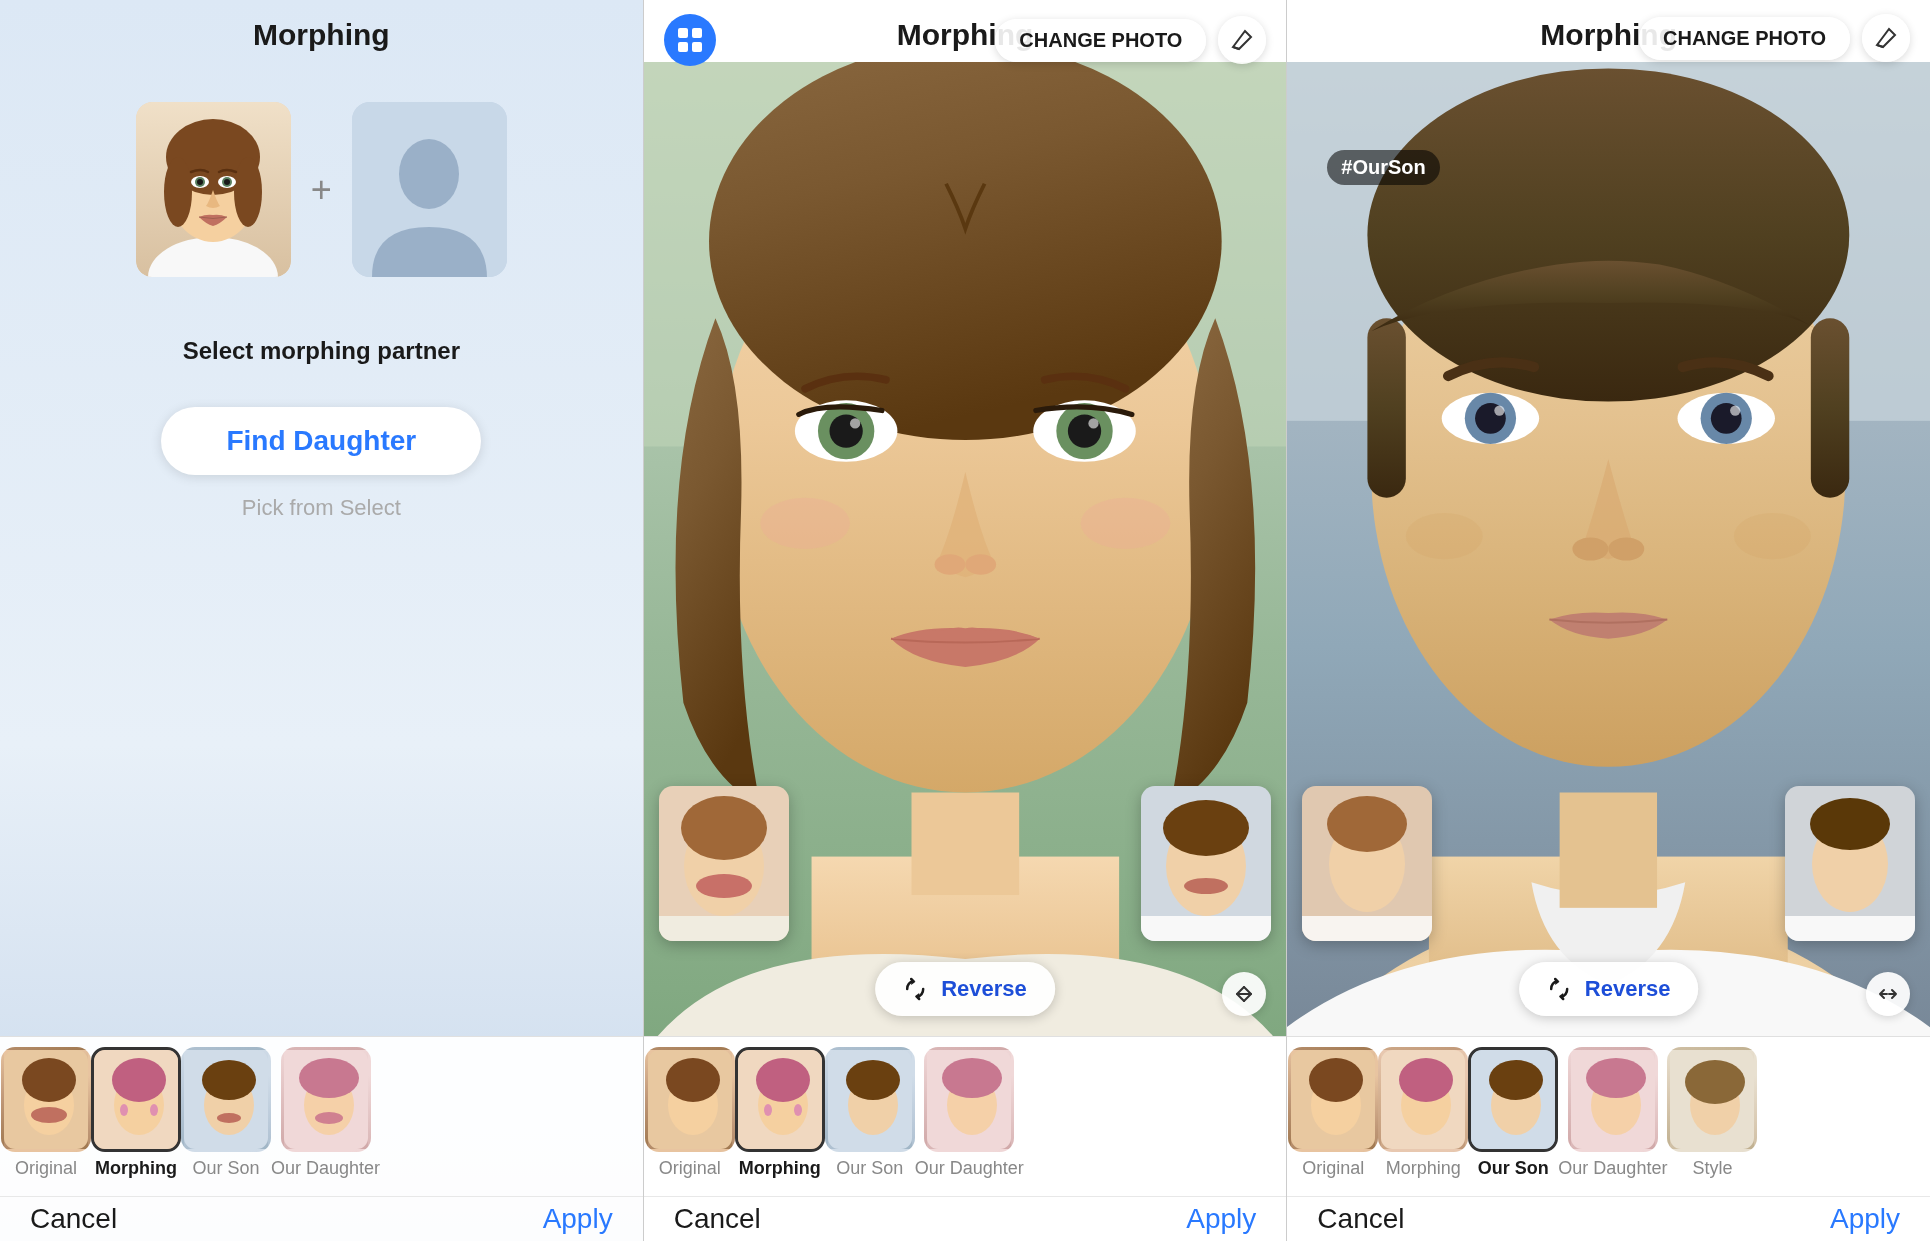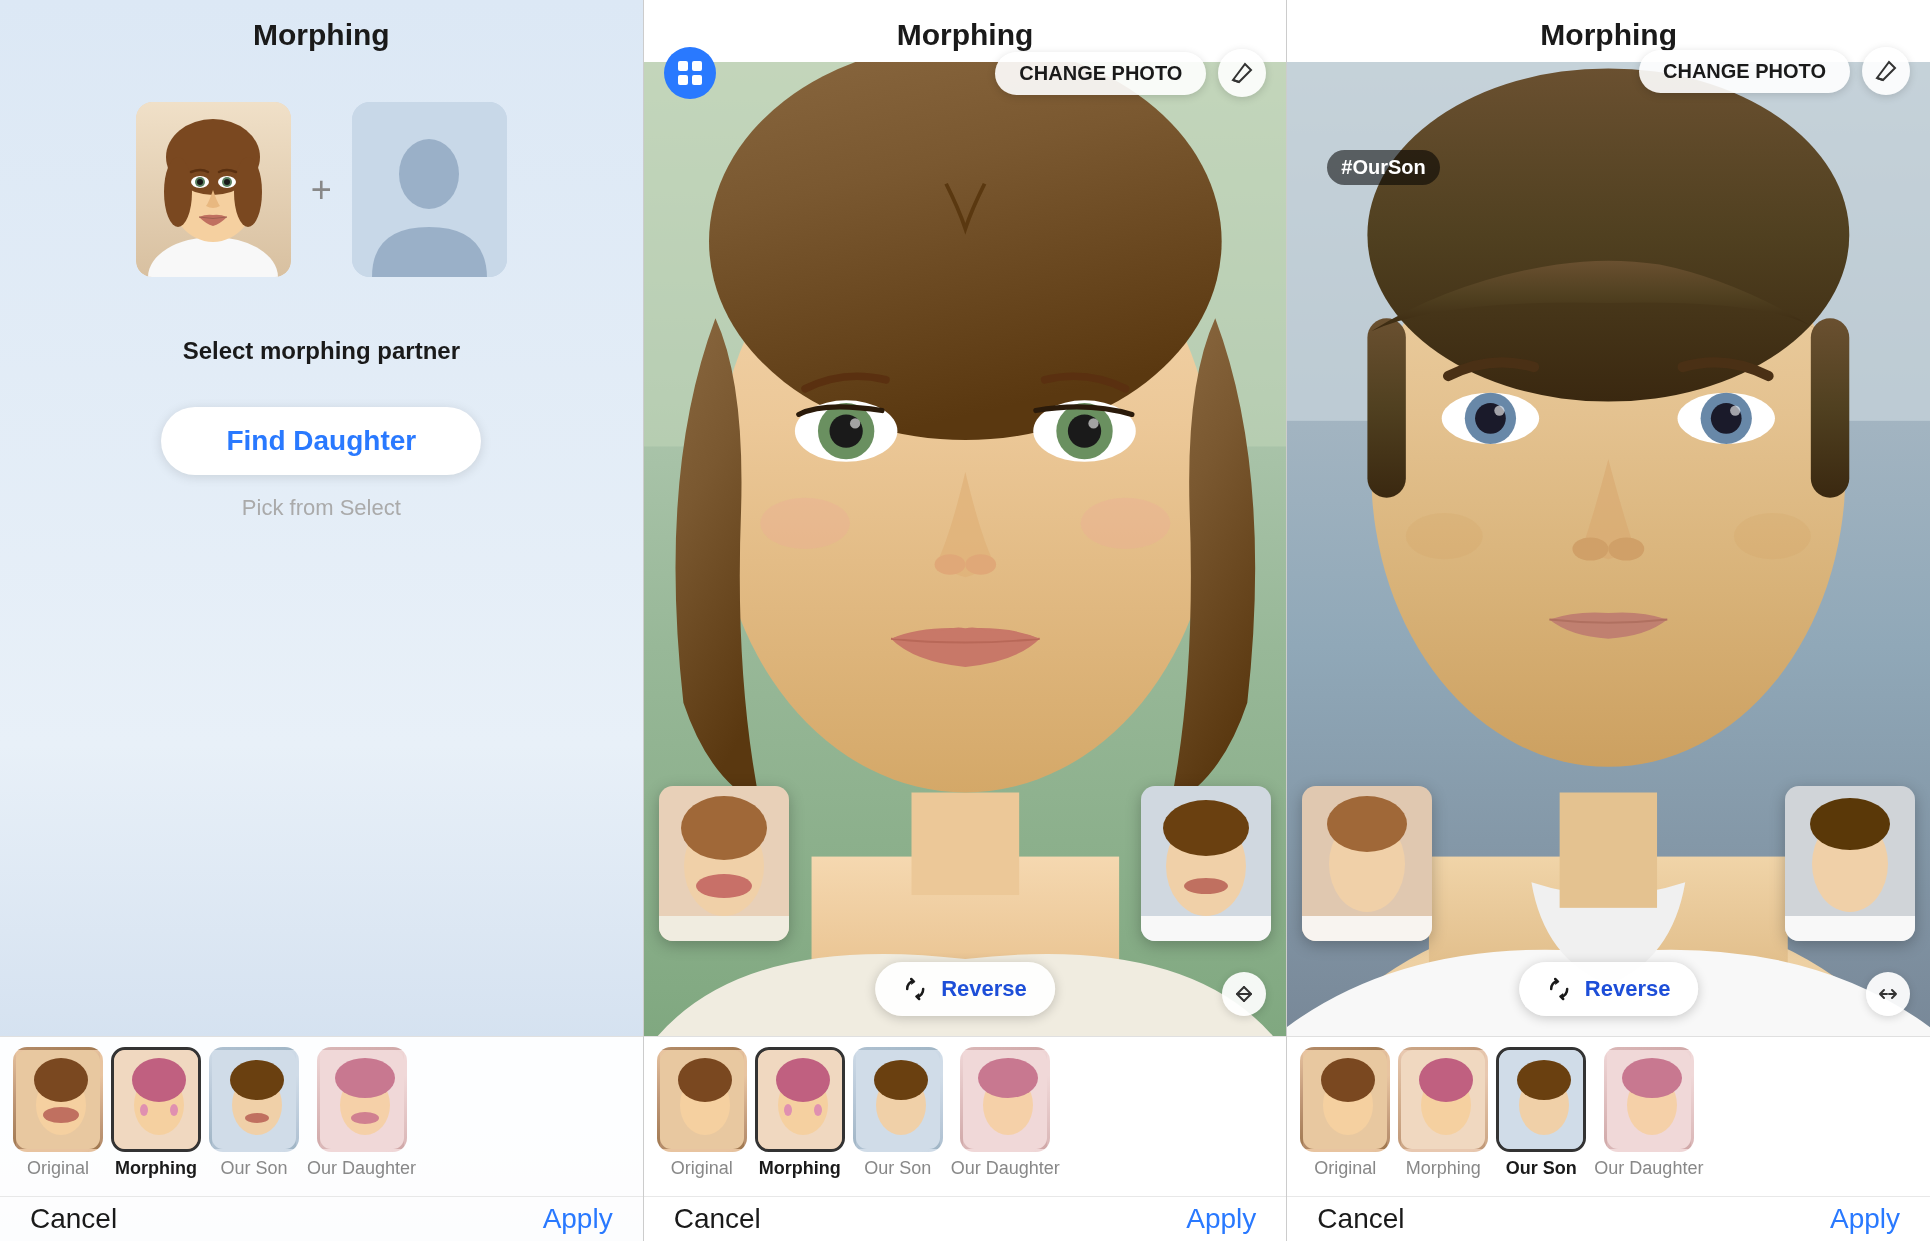--- a/index.html
+++ b/index.html
@@ -117,24 +117,24 @@
       background: none;
       border: none;
     }
 
     
     .bottom-tabs {
       height: 160px;
       display: flex;
       flex-direction: row;
       align-items: flex-start;
-      padding: 10px 13px 0;
+      padding: 10px 1px 0;
       background: rgba(255,255,255,0.95);
       border-top: 1px solid #e0e0e0;
-      gap: 8px;
+      gap: 0;
       overflow: hidden;
     }
 
     .tab-item {
       display: flex;
       flex-direction: column;
       align-items: center;
       gap: 6px;
       cursor: pointer;
       min-width: 90px;
@@ -197,21 +197,20 @@
       display: flex;
       flex-direction: row;
       align-items: center;
       justify-content: space-between;
       padding: 14px 20px 8px;
       position: absolute;
       top: 0;
       left: 0;
       right: 0;
       z-index: 20;
-      margin-top: 33px;
     }
 
     .grid-icon-btn {
       width: 52px;
       height: 52px;
       background: #2979ff;
       border-radius: 50%;
       display: flex;
       align-items: center;
       justify-content: center;
@@ -817,19 +816,29 @@
     <div class="tab-item">
       <div class="tab-thumb face-thumb-daughter">
         <svg width="90" height="105" viewBox="0 0 90 105" xmlns="http://www.w3.org/2000/svg">
           <rect width="90" height="105" fill="#f0d8d8" rx="11"></rect>
           <ellipse cx="45" cy="55" rx="25" ry="30" fill="#f5d0a8"></ellipse>
           <ellipse cx="45" cy="28" rx="30" ry="20" fill="#c87890"></ellipse>
         </svg>
       </div>
       <span class="tab-label">Our Daughter</span>
     </div>
+    <div class="tab-item">
+      <div class="tab-thumb face-thumb-style">
+        <svg width="90" height="105" viewBox="0 0 90 105" xmlns="http://www.w3.org/2000/svg">
+          <rect width="90" height="105" fill="#e8e0d0" rx="11"></rect>
+          <ellipse cx="45" cy="55" rx="25" ry="30" fill="#f0d0a8"></ellipse>
+          <ellipse cx="45" cy="32" rx="30" ry="22" fill="#8a6838"></ellipse>
+        </svg>
+      </div>
+      <span class="tab-label">Style</span>
+    </div>
   </div>
 
   <div class="panel-footer">
     <button class="cancel-btn">Cancel</button>
     <button class="apply-btn">Apply</button>
   </div>
 </div>
 
 </body></html>

